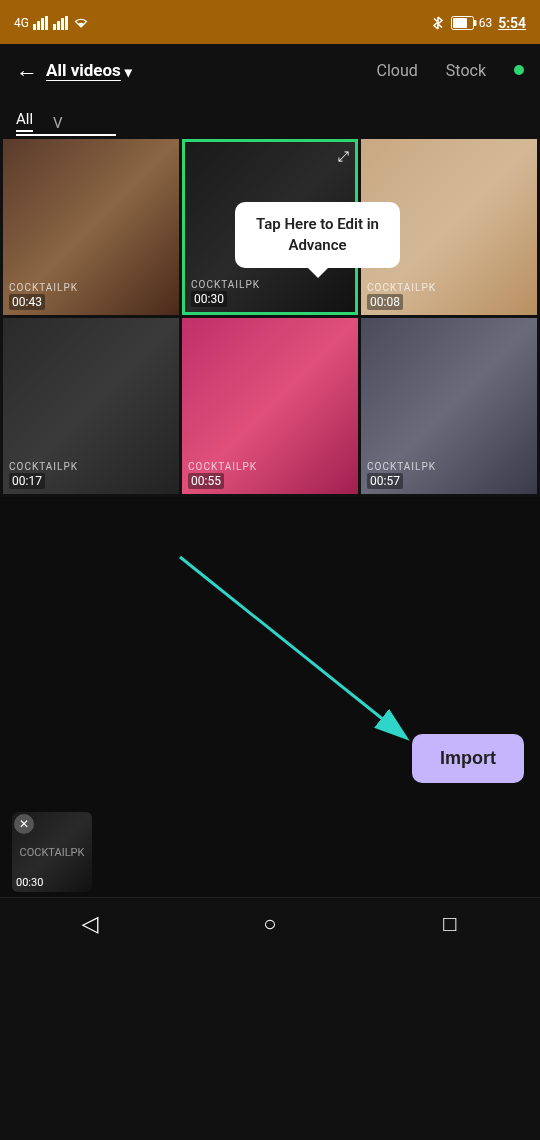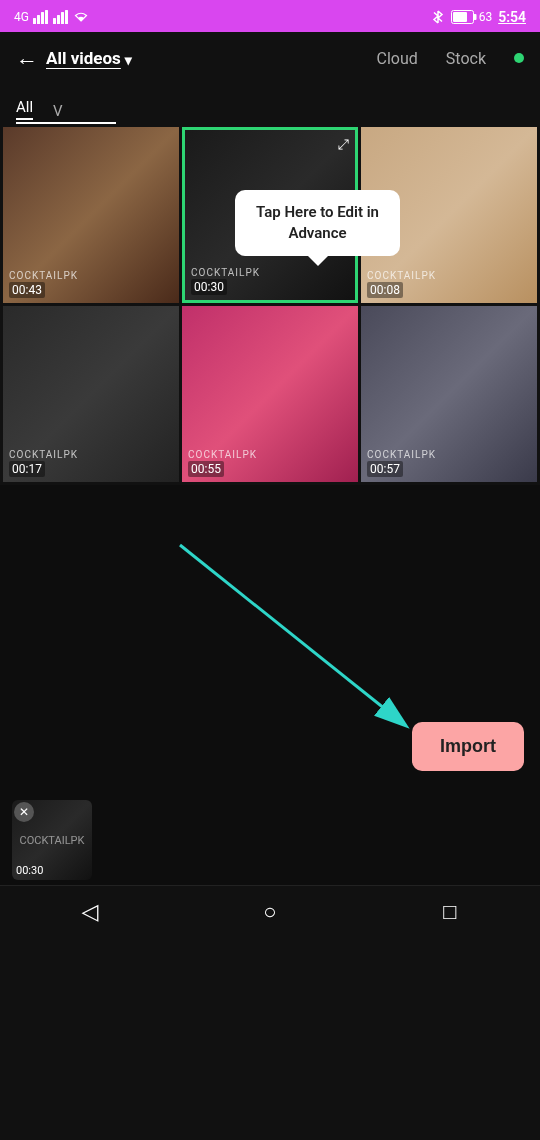--- a/index.html
+++ b/index.html
@@ -12,22 +12,22 @@
       overflow: hidden;
       color: #fff;
     }
 
     
     .status-bar {
       display: flex;
       justify-content: space-between;
       align-items: center;
       padding: 6px 14px 4px;
-      height: 32px;
-      background: #d946ef;
+      height: 44px;
+      background: #a16207;
     }
     .status-left {
       font-size: 12px;
       color: #fff;
       display: flex;
       align-items: center;
       gap: 4px;
     }
     .status-right {
       font-size: 13px;
@@ -227,21 +227,21 @@
       left: 0;
       width: 100%;
       height: 100%;
     }
 
     
     .import-btn {
       position: absolute;
       bottom: 24px;
       right: 16px;
-      background: #fca5a5;
+      background: #c4b5fd;
       color: #222;
       font-size: 18px;
       font-weight: 700;
       padding: 14px 28px;
       border-radius: 10px;
       cursor: pointer;
       border: none;
     }
 
     

